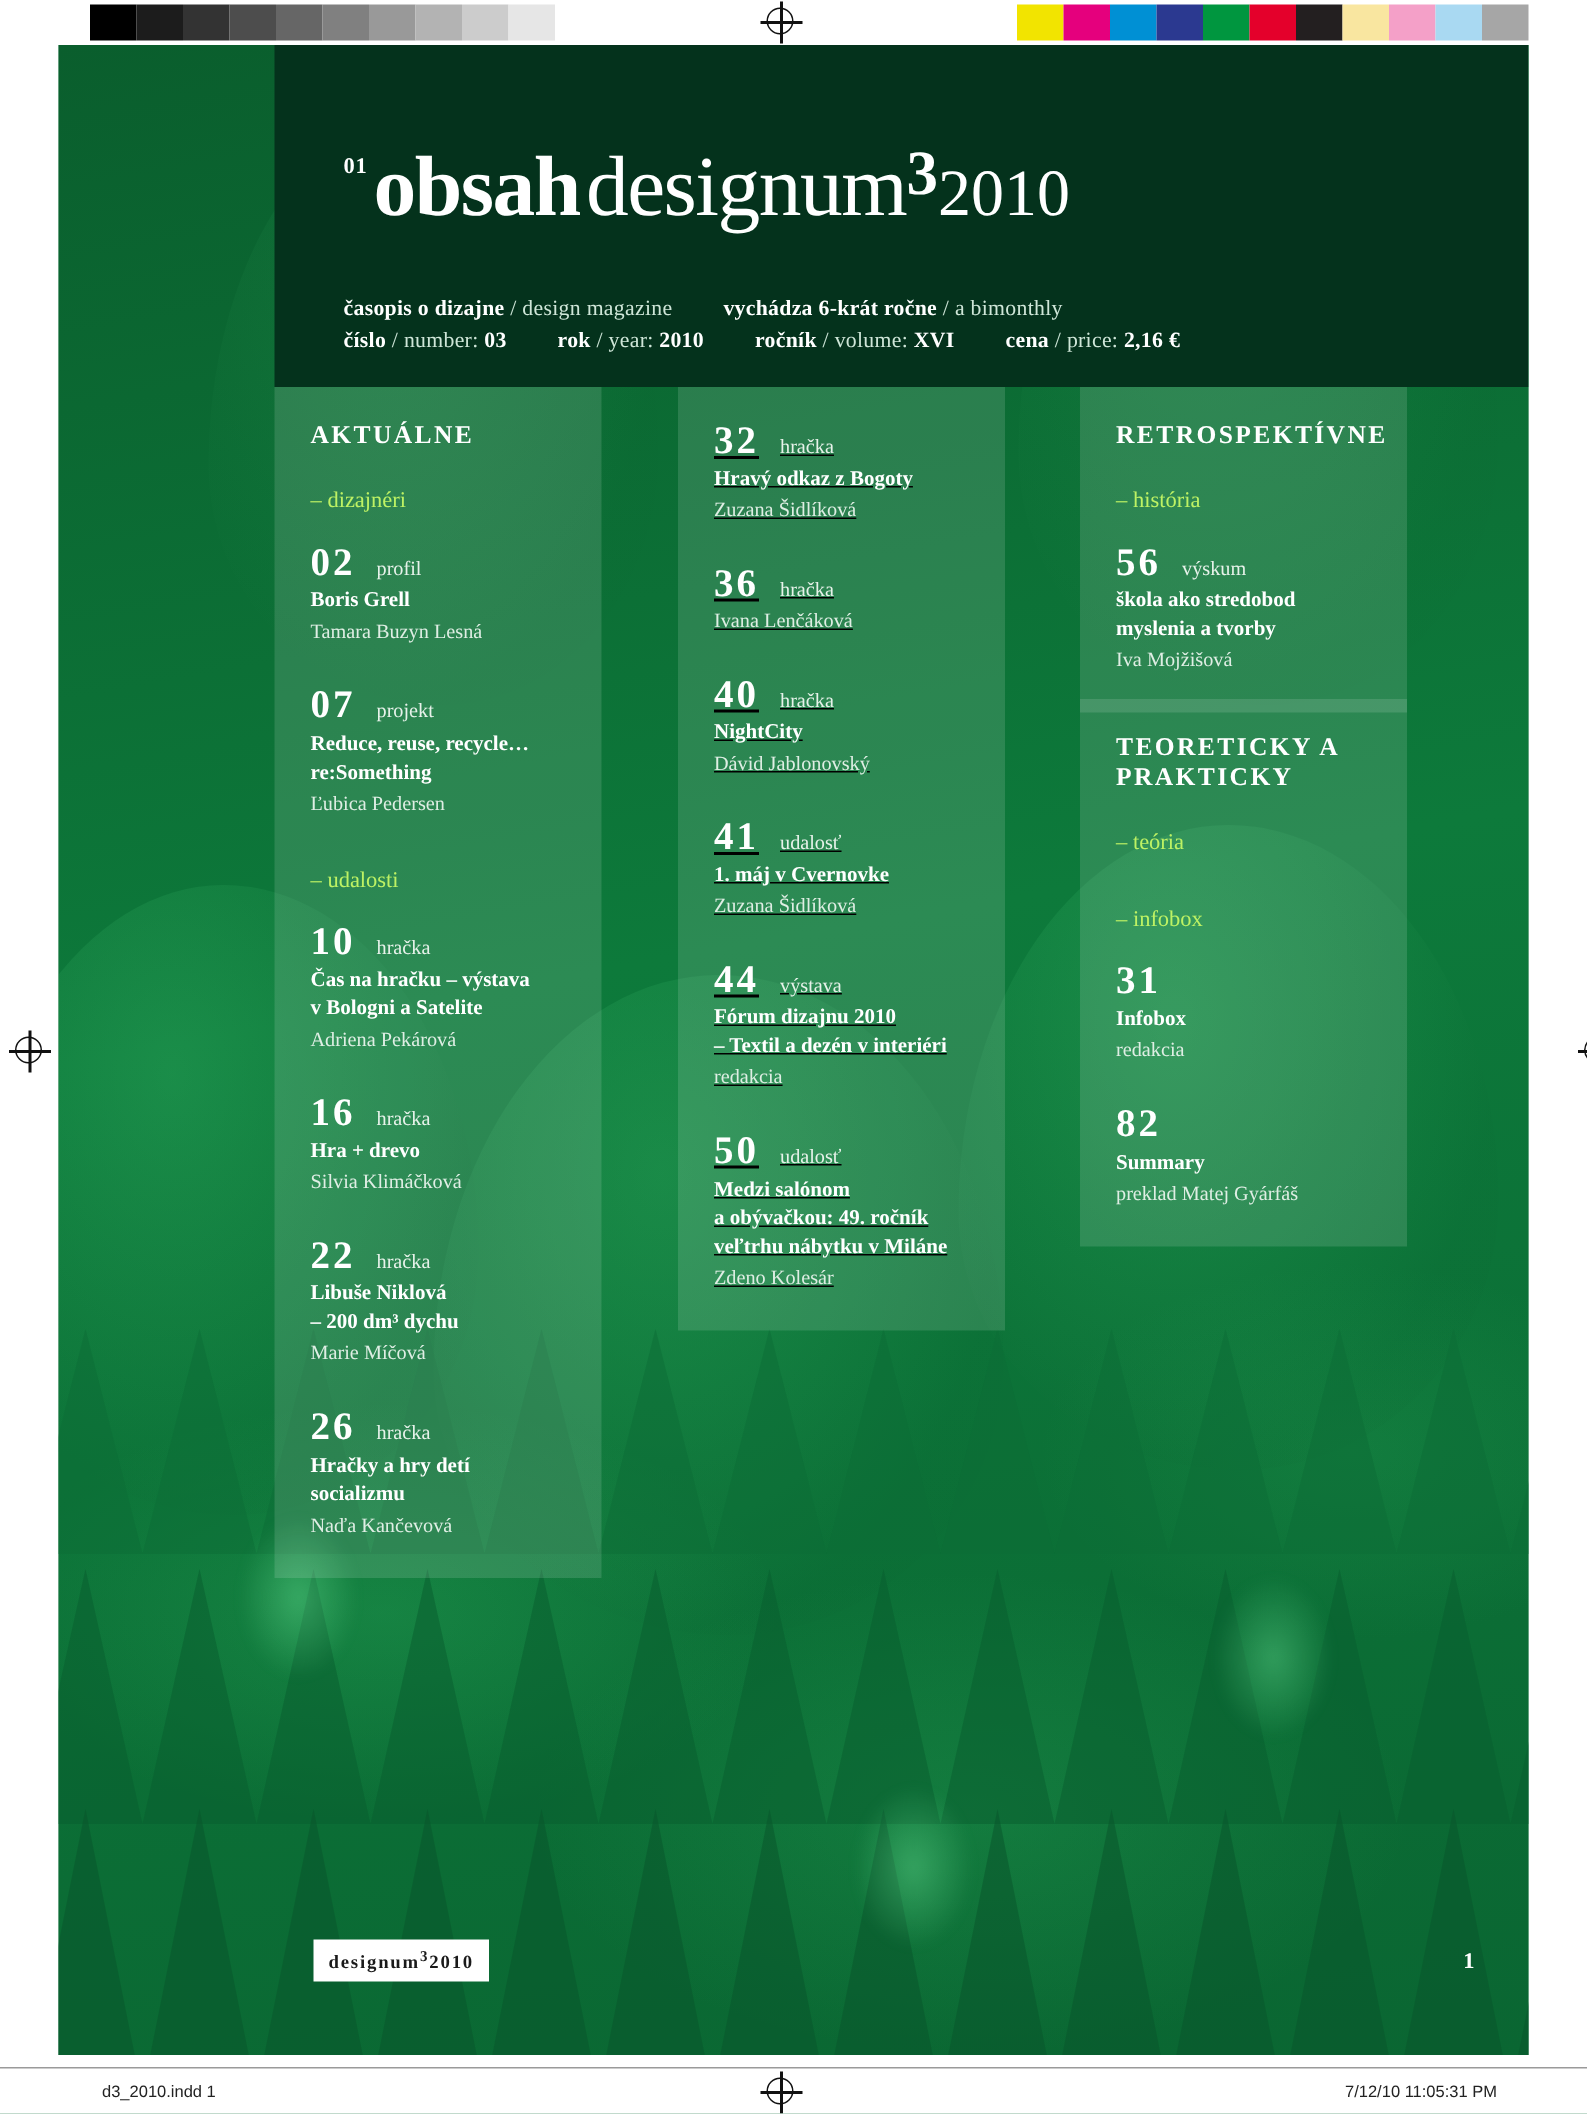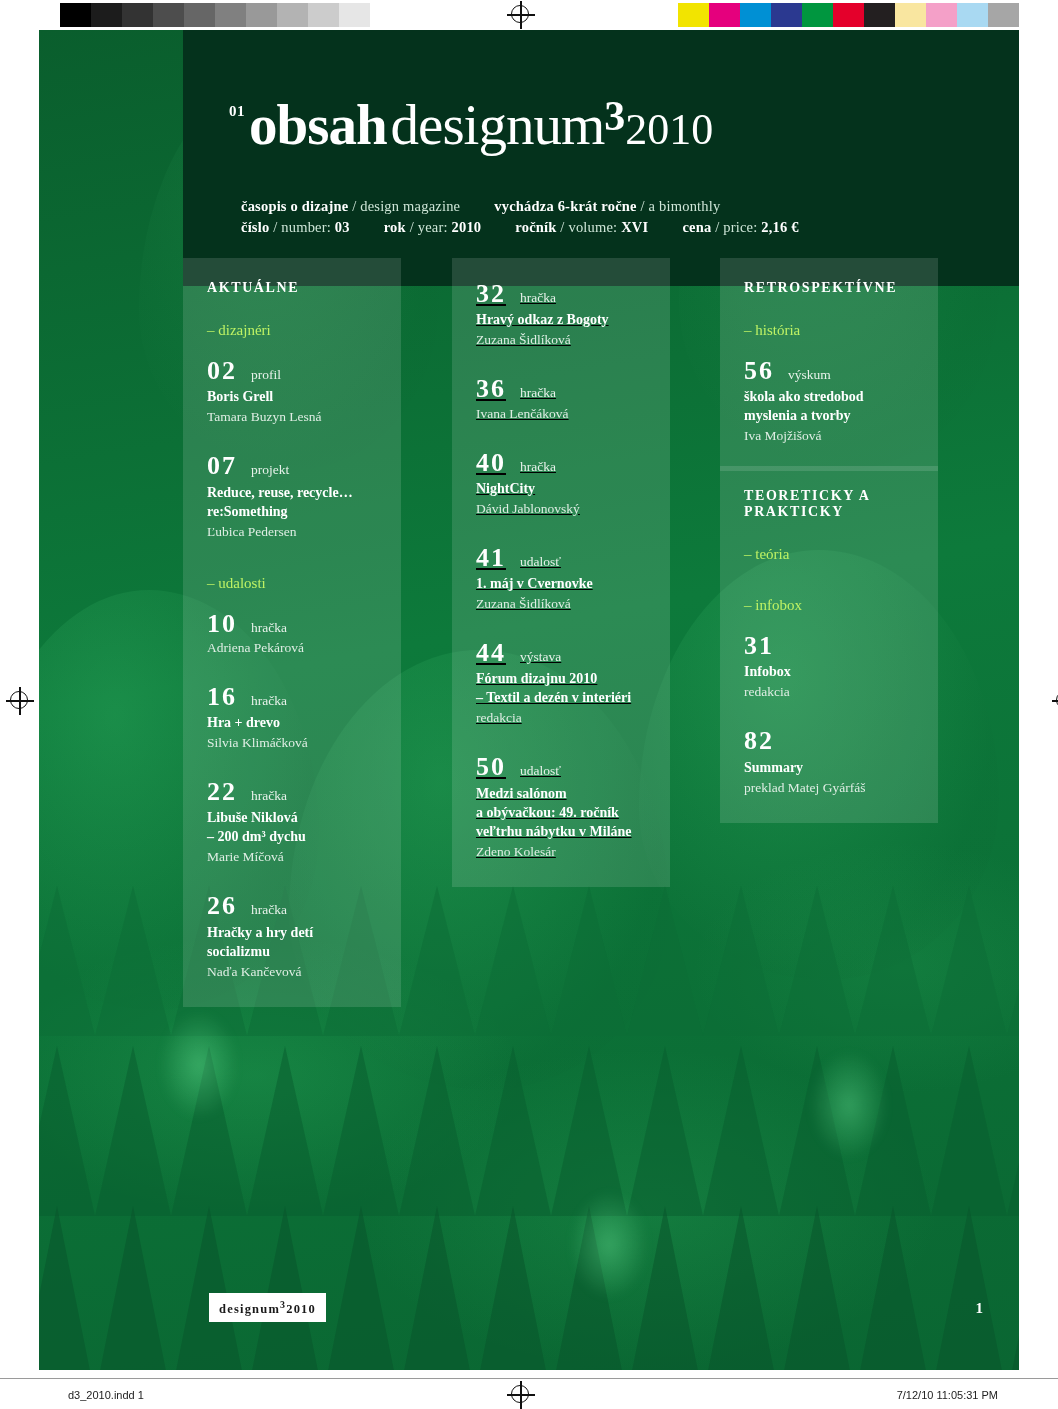--- a/index.html
+++ b/index.html
@@ -109,21 +109,21 @@
     background: radial-gradient(ellipse at center, rgba(120,245,165,0.35), rgba(120,245,165,0) 70%);
     filter: blur(4px);
   }
 
   
   .masthead {
     position: absolute;
     left: 144px;
     top: 0px;
     width: 836px;
-    height: 256px;
+    height: 228px;
     background: #04321c;
   }
   .mast-title {
     position: absolute;
     left: 46px;
     top: 62px;
     color: #ffffff;
     white-space: nowrap;
   }
   .mast-num {
@@ -147,21 +147,21 @@
     font-size: 42px;
     font-weight: bold;
     vertical-align: 14px;
   }
   .mast-year {
     font-size: 44px;
     font-weight: normal;
   }
   .mast-meta {
     position: absolute;
-    left: 58px;
+    left: 46px;
     top: 166px;
     color: #ffffff;
     font-size: 14.5px;
     line-height: 21px;
     letter-spacing: 0.2px;
   }
   .mast-meta .b { font-weight: bold; }
   .mast-meta .sep { color: #cfe6d8; }
   .mast-meta .col2 { margin-left: 34px; }
 
@@ -173,21 +173,21 @@
     padding: 22px 24px 26px 24px;
   }
   .col-1 { left: 144px; top: 228px; width: 218px; }
   .col-2 { left: 413px; top: 228px; width: 218px; text-decoration: underline; }
   .col-3a { left: 681px; top: 228px; width: 218px; }
   .col-3b { left: 681px; top: 436px; width: 218px; }
   .col-3c { left: 681px; top: 856px; width: 218px; padding-bottom: 20px;}
 
   .sec-head {
     color: #ffffff;
-    font-size: 14px;
+    font-size: 17px;
     font-weight: bold;
     letter-spacing: 1.6px;
     margin: 0 0 26px 0;
   }
   .kicker {
     color: #bef264;
     font-size: 15px;
     margin: 0 0 18px 0;
   }
   .kicker.spaced { margin-top: 34px; }
@@ -416,20 +416,22 @@
           <div class="entry-author">Ľubica Pedersen</div>
         </div>
       </div>
     <div class="kicker spaced">– udalosti</div>
     <div>
         <div class="entry">
           <div class="entry-top">
             <span class="entry-num">10</span>
             <span class="entry-kind">hračka</span>
           </div>
+          <div class="entry-title">Čas na hračku – výstava
+v Bologni a Satelite</div>
           <div class="entry-author">Adriena Pekárová</div>
         </div>
         <div class="entry">
           <div class="entry-top">
             <span class="entry-num">16</span>
             <span class="entry-kind">hračka</span>
           </div>
           <div class="entry-title">Hra + drevo</div>
           <div class="entry-author">Silvia Klimáčková</div>
         </div>

